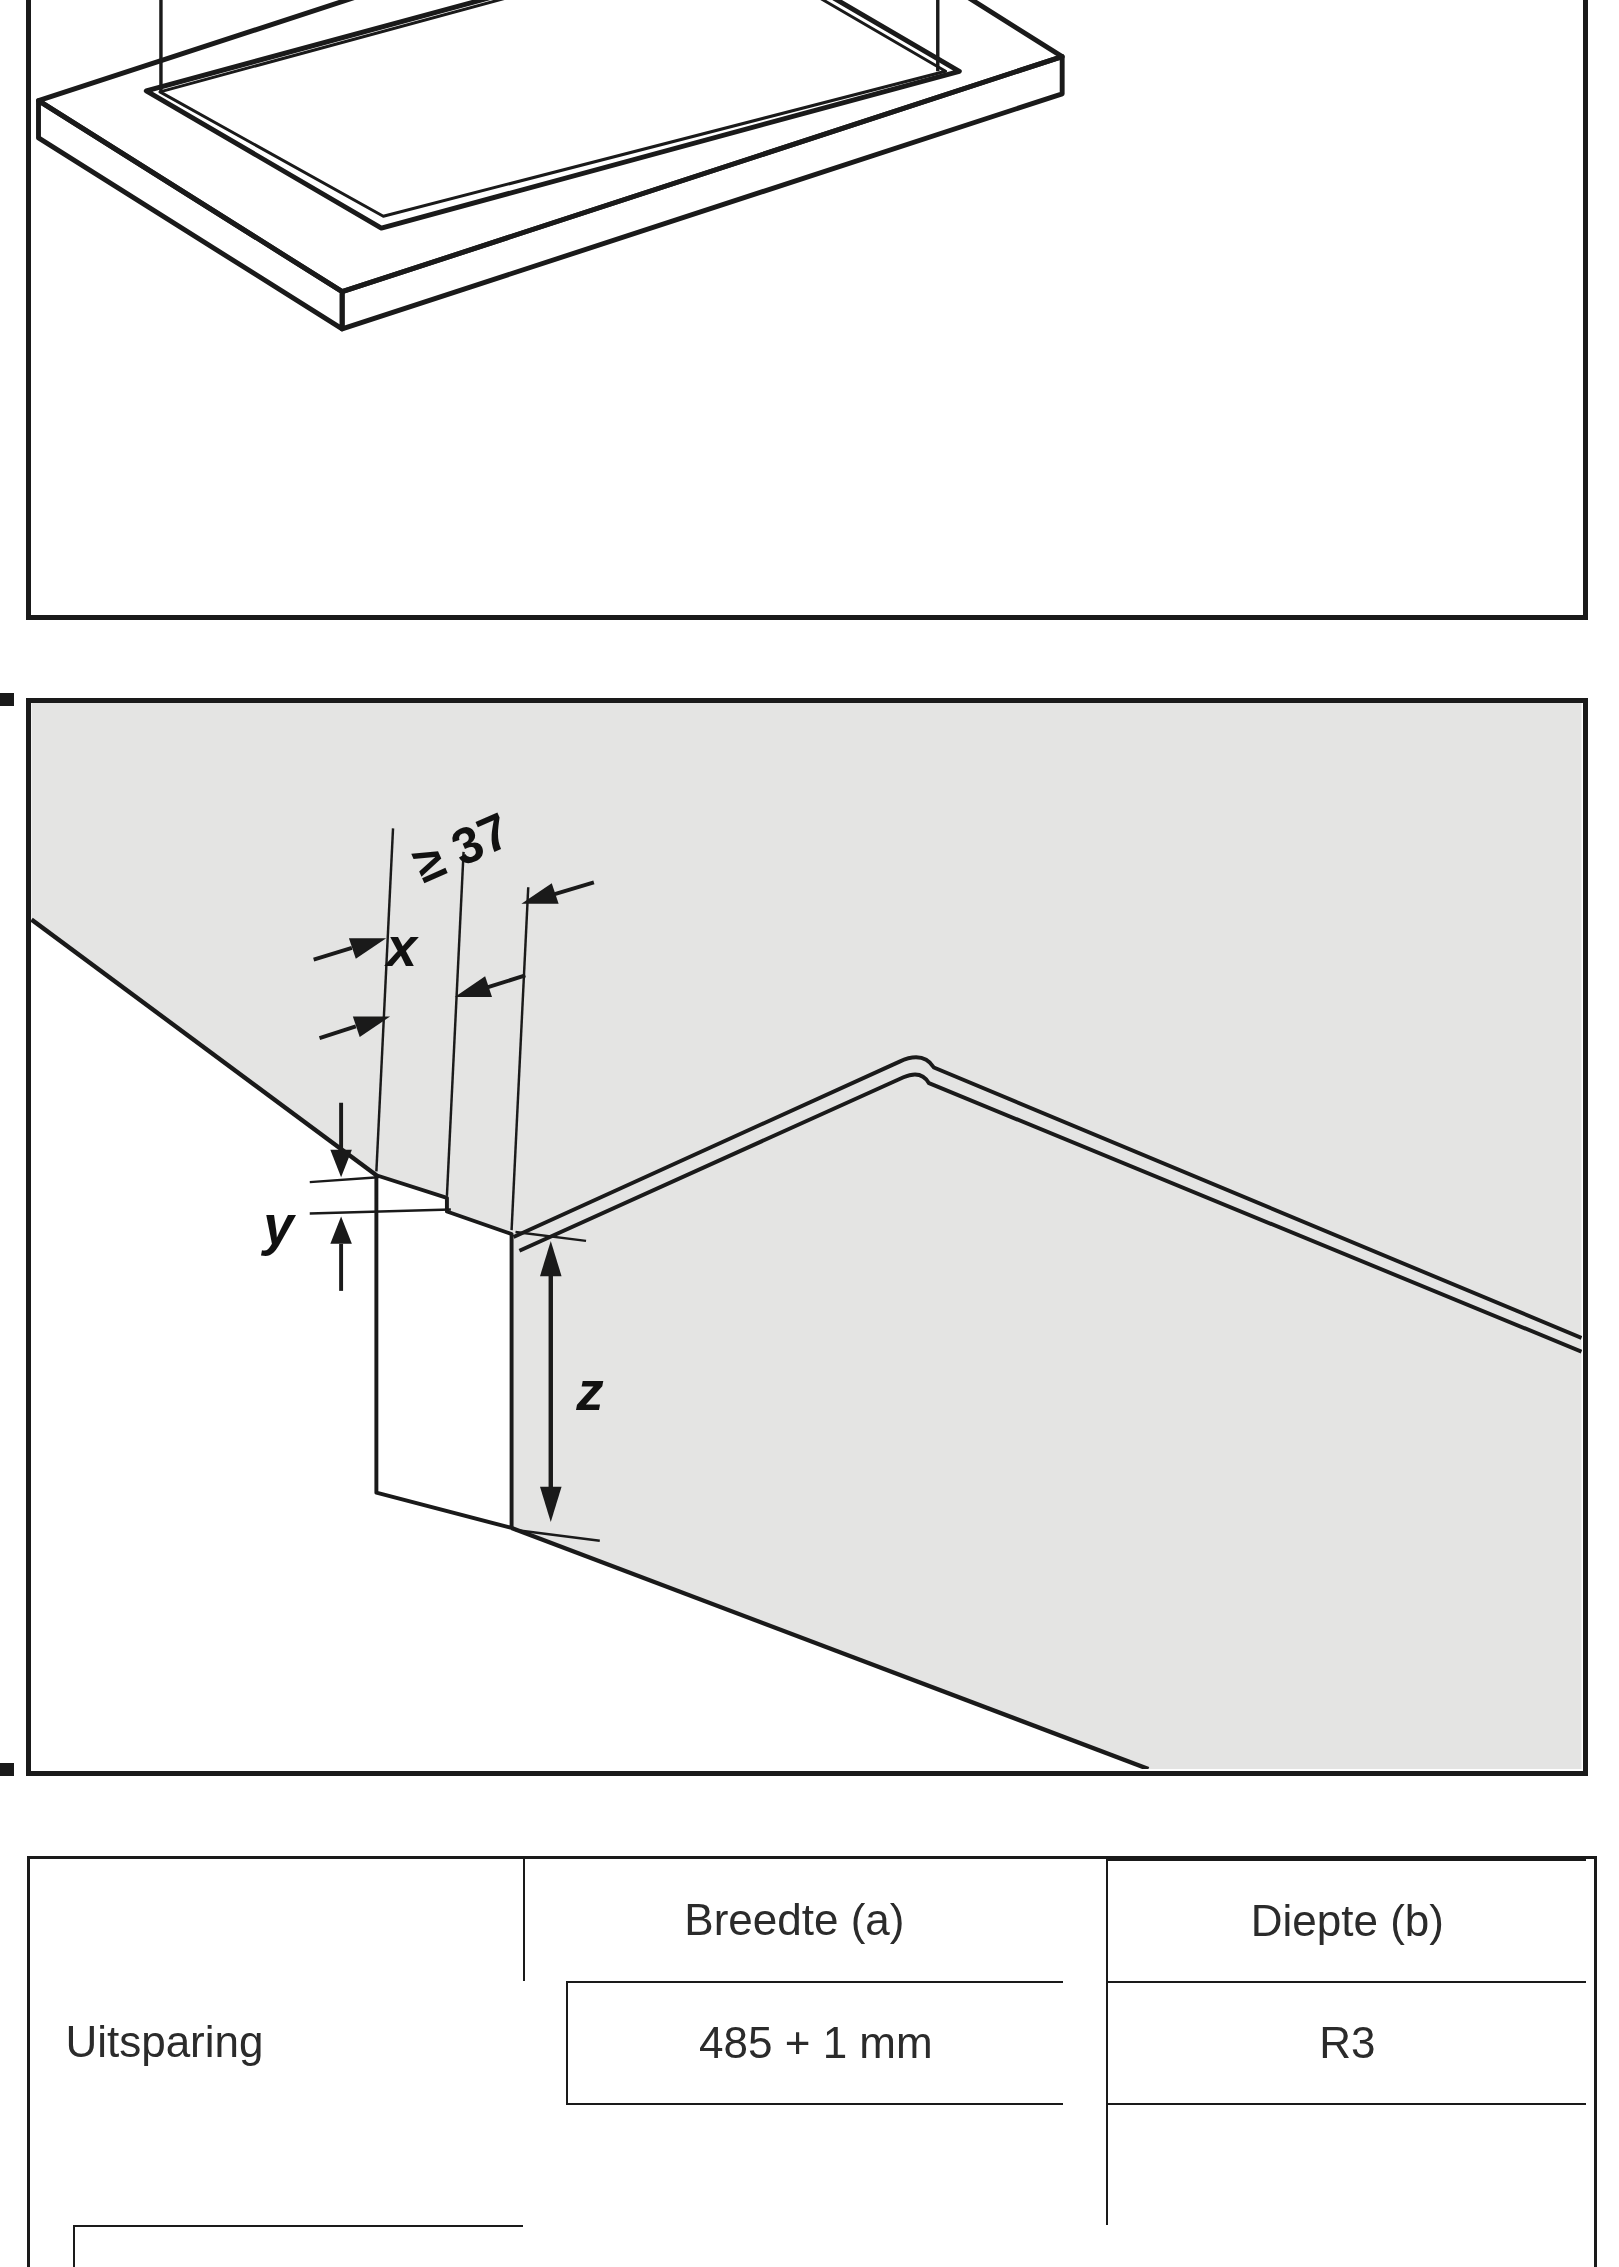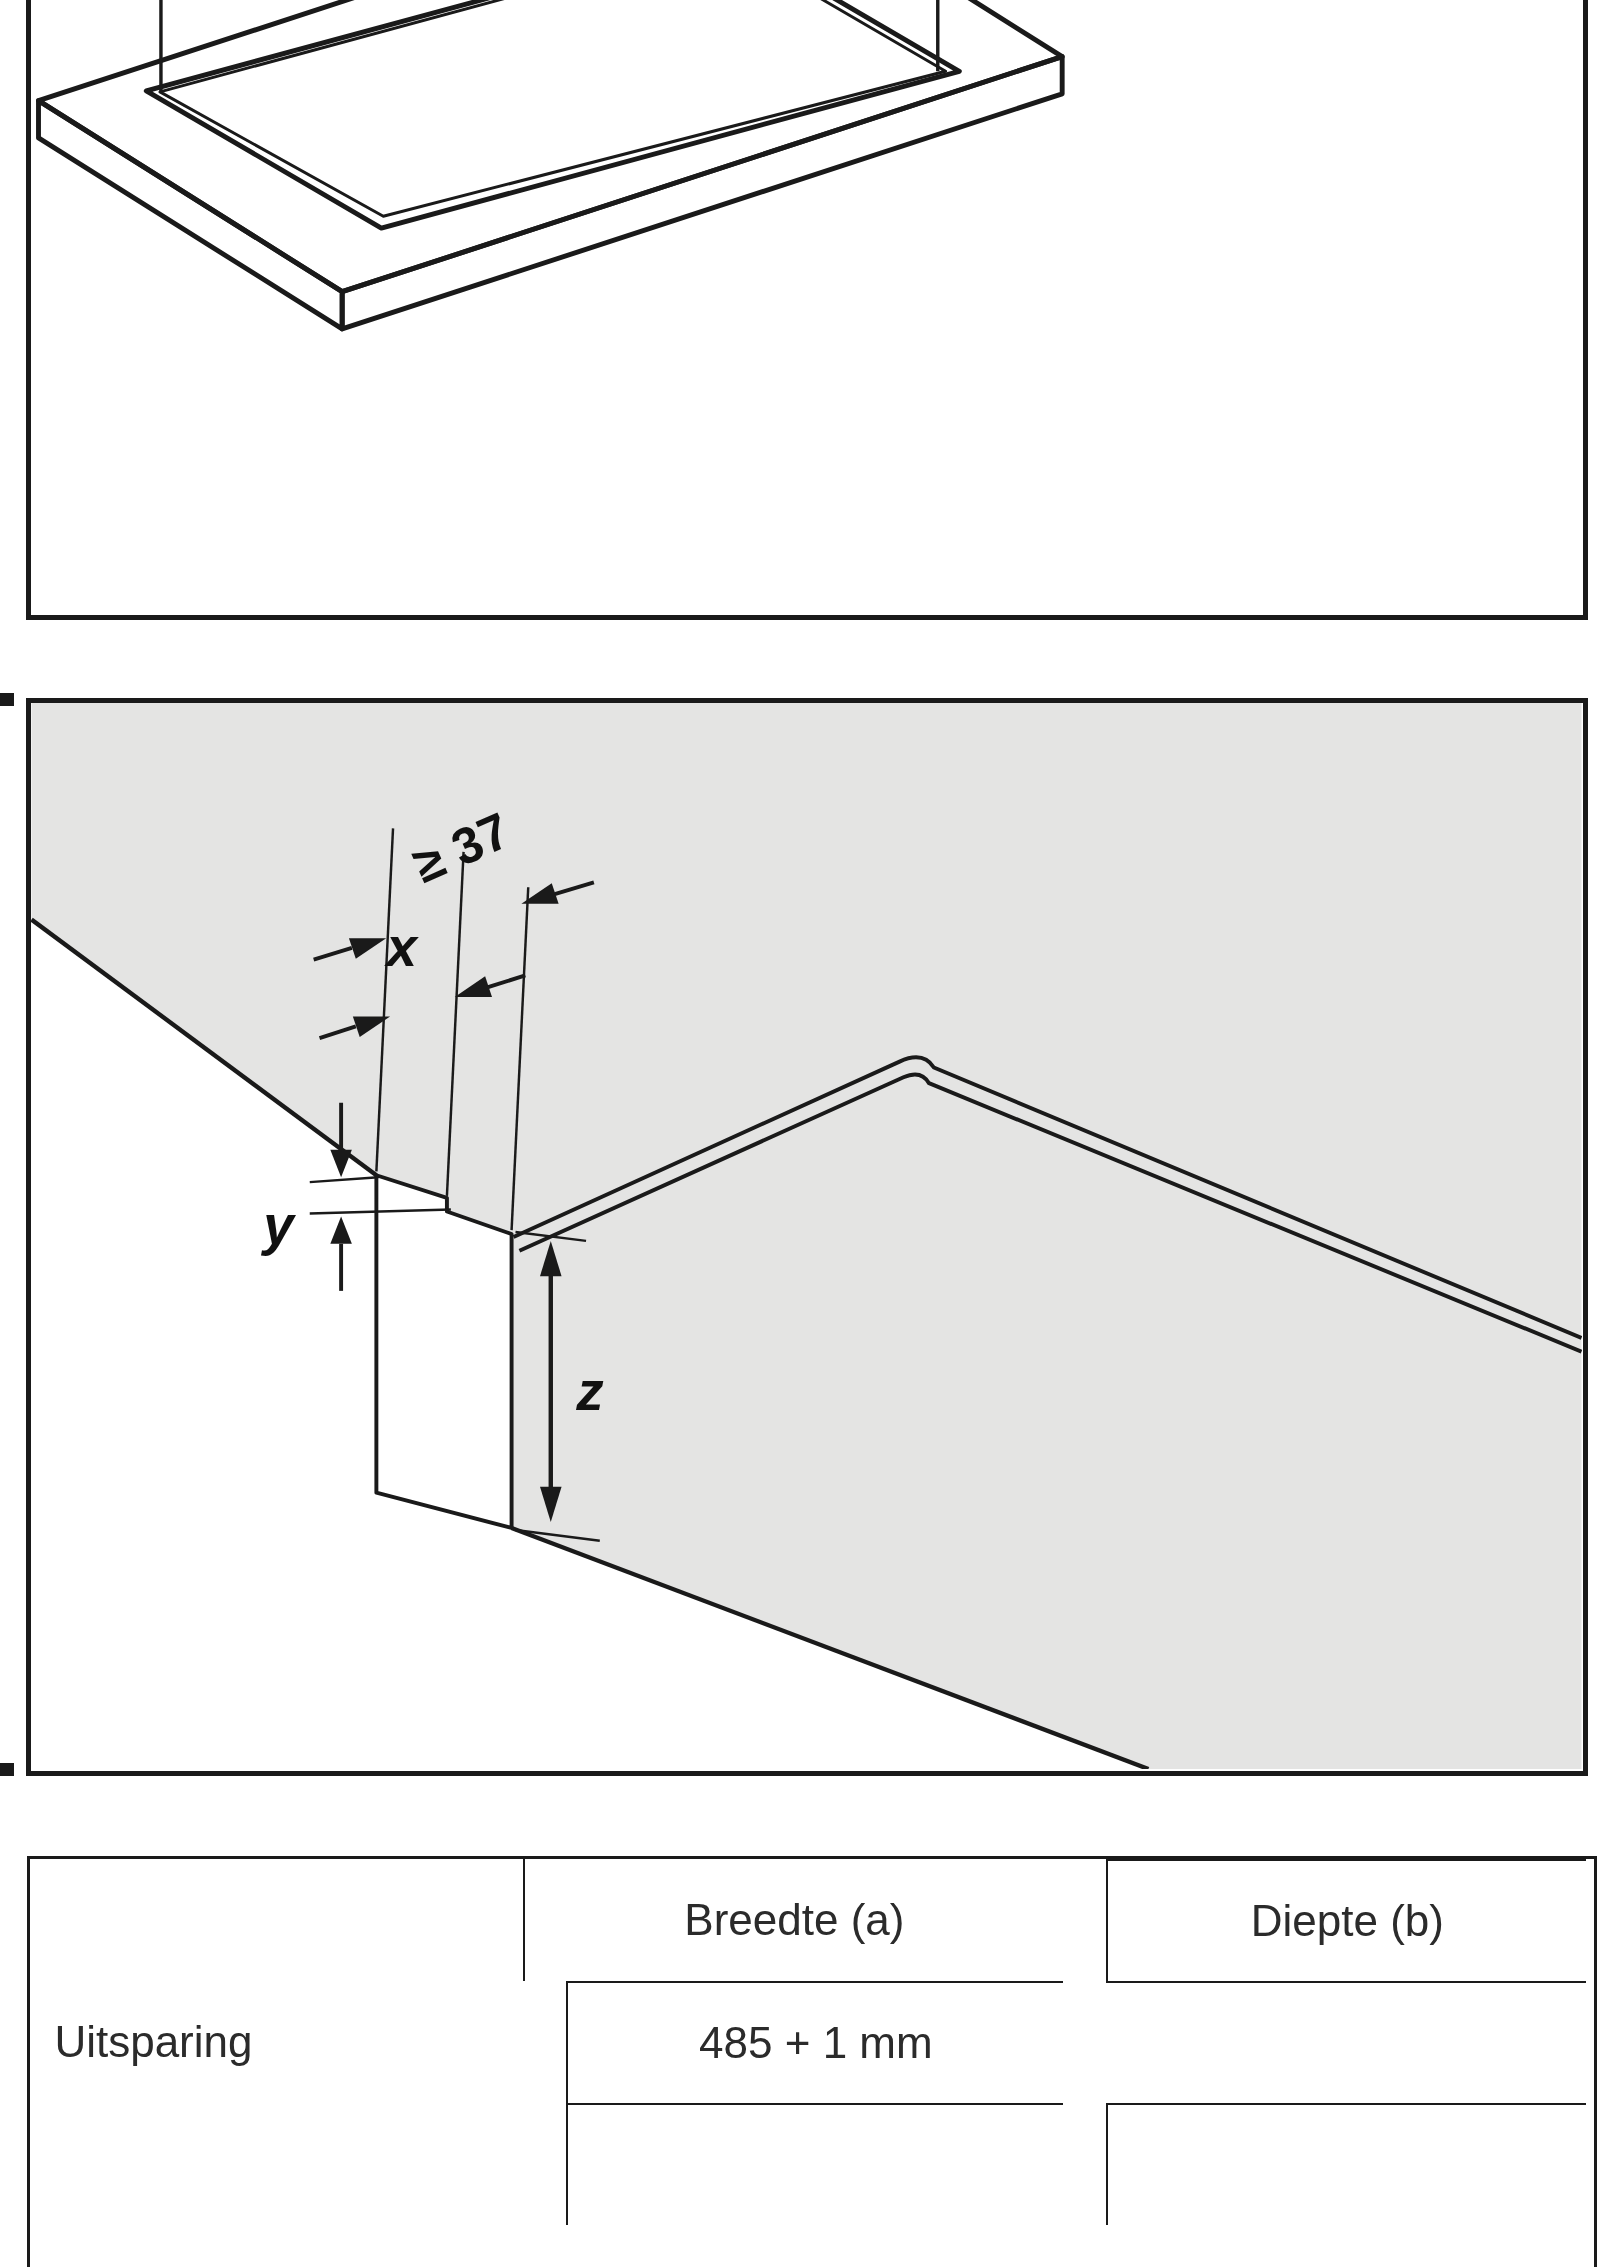--- a/index.html
+++ b/index.html
@@ -39,21 +39,21 @@
   .cell{
     display:flex;align-items:center;justify-content:center;
     box-sizing:border-box;
     overflow:hidden;
   }
   .cell.vline{border-left:2.9px solid #1a1a1a;}
   .cell.hline{border-top:2.9px solid #1a1a1a;margin-left:43px;}
   .cell.group{
     grid-row:1 / 4;
     justify-content:flex-start;
-    padding-left:24px;
+    padding-left:35px;
   }
   
   .ink{stroke:#1a1a1a;fill:none;stroke-linejoin:round;stroke-linecap:butt;}
   .lbl{font:italic 700 56px "Liberation Sans", sans-serif;fill:#111111;}
   .lbl37{font:700 52px "Liberation Sans", sans-serif;fill:#111111;}
   .arrow{fill:#1a1a1a;stroke:none;}
 </style>
 </head>
 <body>
 
@@ -132,20 +132,21 @@
   <div class="edge-mark" id="mark-b"></div>
 
   <div id="spec-table">
     <div class="cell group">Uitsparing</div>
 
     <div class="cell vline">Breedte (a)</div>
 
     <div class="cell vline hline">Diepte (b)</div>
     <div class="cell vline hline">485 + 1 mm</div>
 
+    <div class="cell vline hline">R3</div>
 
     <div class="cell hline"></div>
     <div class="cell vline hline"></div>
     <div class="cell vline hline"></div>
   </div>
 
 </div>
 
 
 </body></html>

